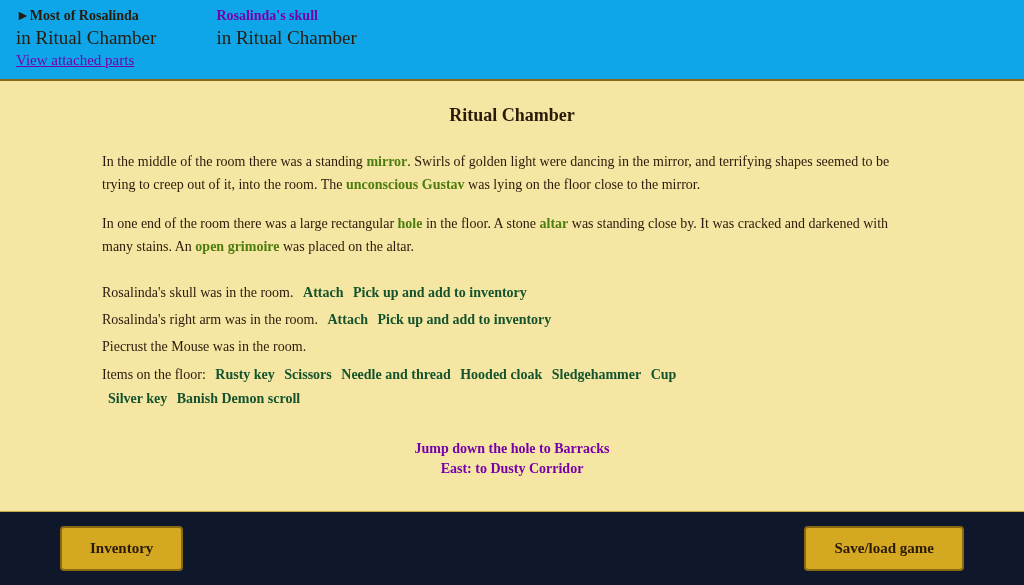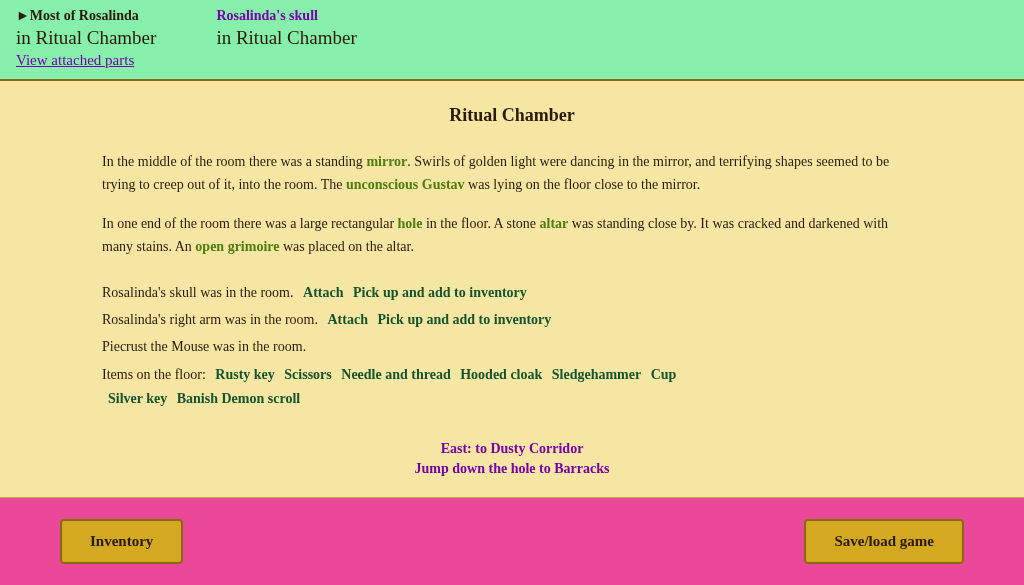--- a/index.html
+++ b/index.html
@@ -8,21 +8,21 @@
       background-color: #f5e6a3;
       font-family: Georgia, serif;
       font-size: 14px;
       color: #2a1a0a;
       min-height: 585px;
       width: 1024px;
     }
 
     
     #top-nav {
-      background-color: #86efac;
+      background-color: #0ea5e9;
       border-bottom: 2px solid #8b6914;
       padding: 8px 16px 10px 16px;
       display: flex;
       flex-direction: row;
       gap: 60px;
     }
 
     .nav-item {
       display: flex;
       flex-direction: column;
@@ -123,22 +123,22 @@
       font-size: 14px;
       margin-bottom: 4px;
     }
 
     
     #bottom-bar {
       position: fixed;
       bottom: 0;
       left: 0;
       width: 1024px;
-      height: 88px;
-      background-color: #ec4899;
+      height: 74px;
+      background-color: #0f172a;
       border-top: 1px solid #c8a840;
       display: flex;
       align-items: center;
       justify-content: space-between;
       padding: 0 60px;
     }
 
     .bottom-btn {
       background-color: #d4a820;
       border: 2px solid #8b6914;
@@ -228,22 +228,22 @@
         <a class="action-link">Sledgehammer</a>
         <a class="action-link">Cup</a>
         <br>
         <a class="action-link">Silver key</a>
         <a class="action-link">Banish Demon scroll</a>
       </div>
 
     </div>
 
     <div id="nav-links">
+      <a class="nav-direction-link">Jump down the hole to Barracks</a>
       <a class="nav-direction-link">East: to Dusty Corridor</a>
-      <a class="nav-direction-link">Jump down the hole to Barracks</a>
     </div>
 
   </div>
 
 </div>
 
 <div id="bottom-bar">
   <button class="bottom-btn">Inventory</button>
   <button class="bottom-btn">Save/load game</button>
 </div>

